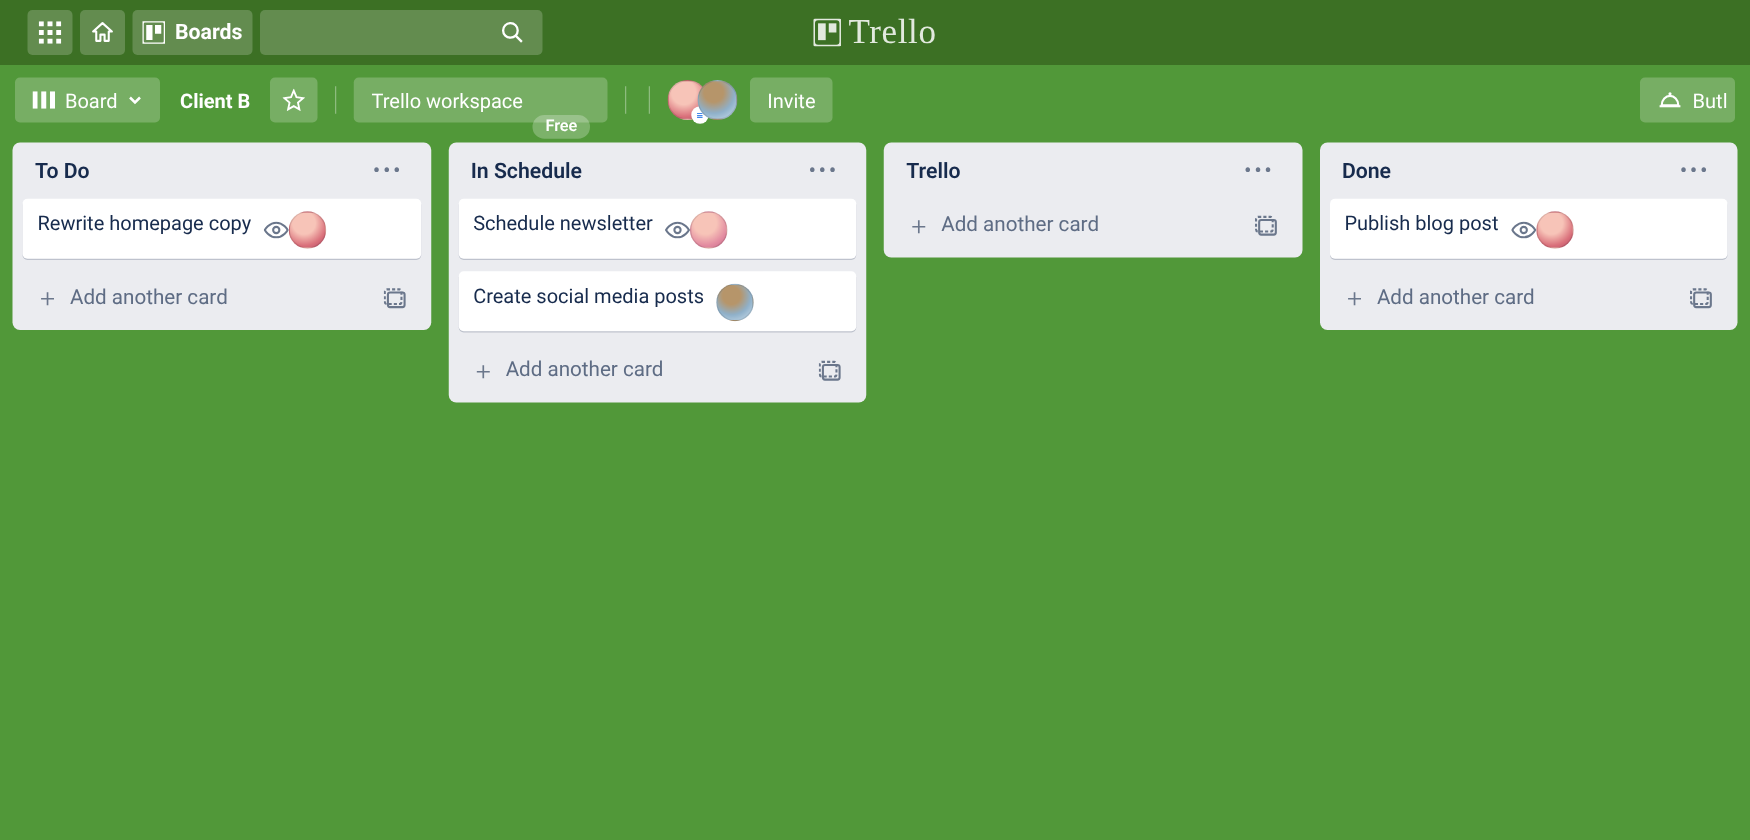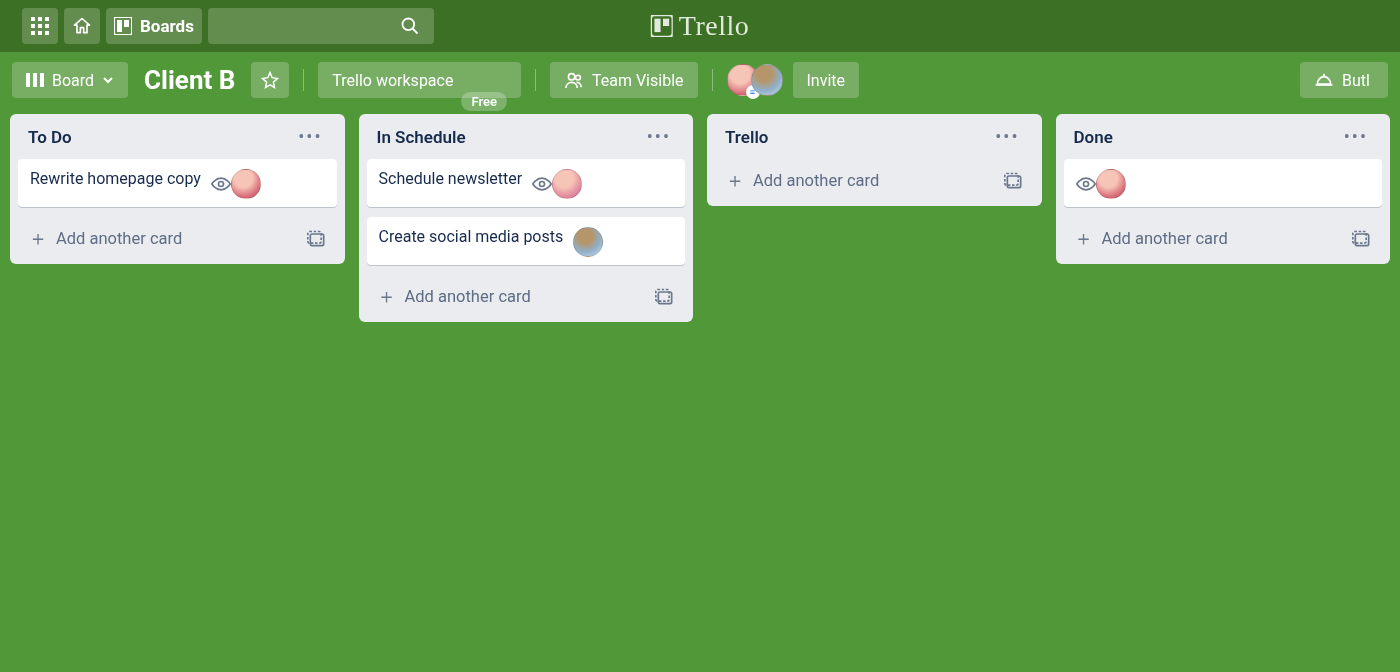--- a/index.html
+++ b/index.html
@@ -79,21 +79,21 @@
     padding: 0 14px;
     background: rgba(255,255,255,0.22);
     border-radius: 4px;
     display:flex;
     align-items:center;
     gap:8px;
     font-size:16px;
     cursor:pointer;
   }
   .bb-btn.icon-only { padding: 0 10px; }
-  .board-title { font-size:26px; font-weight:700; padding:0 6px; }
+  .board-title { font-size:16px; font-weight:700; padding:0 6px; }
   .pill {
     background: rgba(255,255,255,0.25);
     border-radius: 12px;
     padding: 2px 10px;
     font-size:13px;
     font-weight:600;
     margin-top:43px;
   }
   .divider {
     width:1px; height:22px; background: rgba(255,255,255,0.35);
@@ -243,43 +243,34 @@
     <svg width="18" height="18" viewBox="0 0 24 24" fill="none" stroke="#fff" stroke-width="2">
         <path d="M12 2l2.9 6.9L22 10l-5.5 4.8L18 22l-6-3.5L6 22l1.5-7.2L2 10l7.1-1.1z"></path>
       </svg>
   </div>
   <div class="divider"></div>
   <div class="bb-btn">
     <span>Trello workspace</span>
     <span class="pill">Free</span>
   </div>
   <div class="divider"></div>
-  <div class="bb-btn">
-    <svg width="20" height="16" viewBox="0 0 24 20" fill="none" stroke="#fff" stroke-width="2">
-        <circle cx="9" cy="6" r="4"></circle>
-        <path d="M2 20c0-4 3-7 7-7s7 3 7 7"></path>
-        <circle cx="17" cy="7" r="3"></circle>
-        <path d="M15 13c3 0 6 2 6 6"></path>
-      </svg>
-    <span>Team Visible</span>
-  </div>
   <div class="divider"></div>
   <div class="avatars">
     <div class="avatar av-pink">
       <div class="av-badge">≡</div>
     </div>
     <div class="avatar av-blue"></div>
   </div>
   <div class="bb-btn">
     <span>Invite</span>
   </div>
 
   <div class="spacer"></div>
 
-  <div class="bb-btn" style="padding-right:18px;">
+  <div class="bb-btn" style="padding-right:6px;">
     <svg width="20" height="16" viewBox="0 0 24 18" fill="none" stroke="#fff" stroke-width="2">
         <path d="M4 14c0-5 4-9 8-9s8 4 8 9H4z"></path>
         <rect x="2" y="14" width="20" height="2" fill="#fff" stroke="none"></rect>
         <circle cx="12" cy="3" r="1.5" fill="#fff" stroke="none"></circle>
       </svg>
     <span>Butl</span>
   </div>
 </div>
 
 <div class="lists">
@@ -367,20 +358,21 @@
           </svg>
         </span>
       </div>
     </div>
     <div class="list">
       <div class="list-header">
         <span class="list-title">Done</span>
         <span class="list-menu">•••</span>
       </div>
       <div class="card">
+        <div class="card-title">Publish blog post</div>
         <div class="card-footer">
           <div class="left">
             <svg width="20" height="14" viewBox="0 0 24 16" fill="none" stroke="#6b778c" stroke-width="2">
               <path d="M1 8s4-7 11-7 11 7 11 7-4 7-11 7S1 8 1 8z"></path>
               <circle cx="12" cy="8" r="3"></circle>
             </svg>
           </div>
           <div class="avatar av-pink"></div>
         </div>
       </div>

